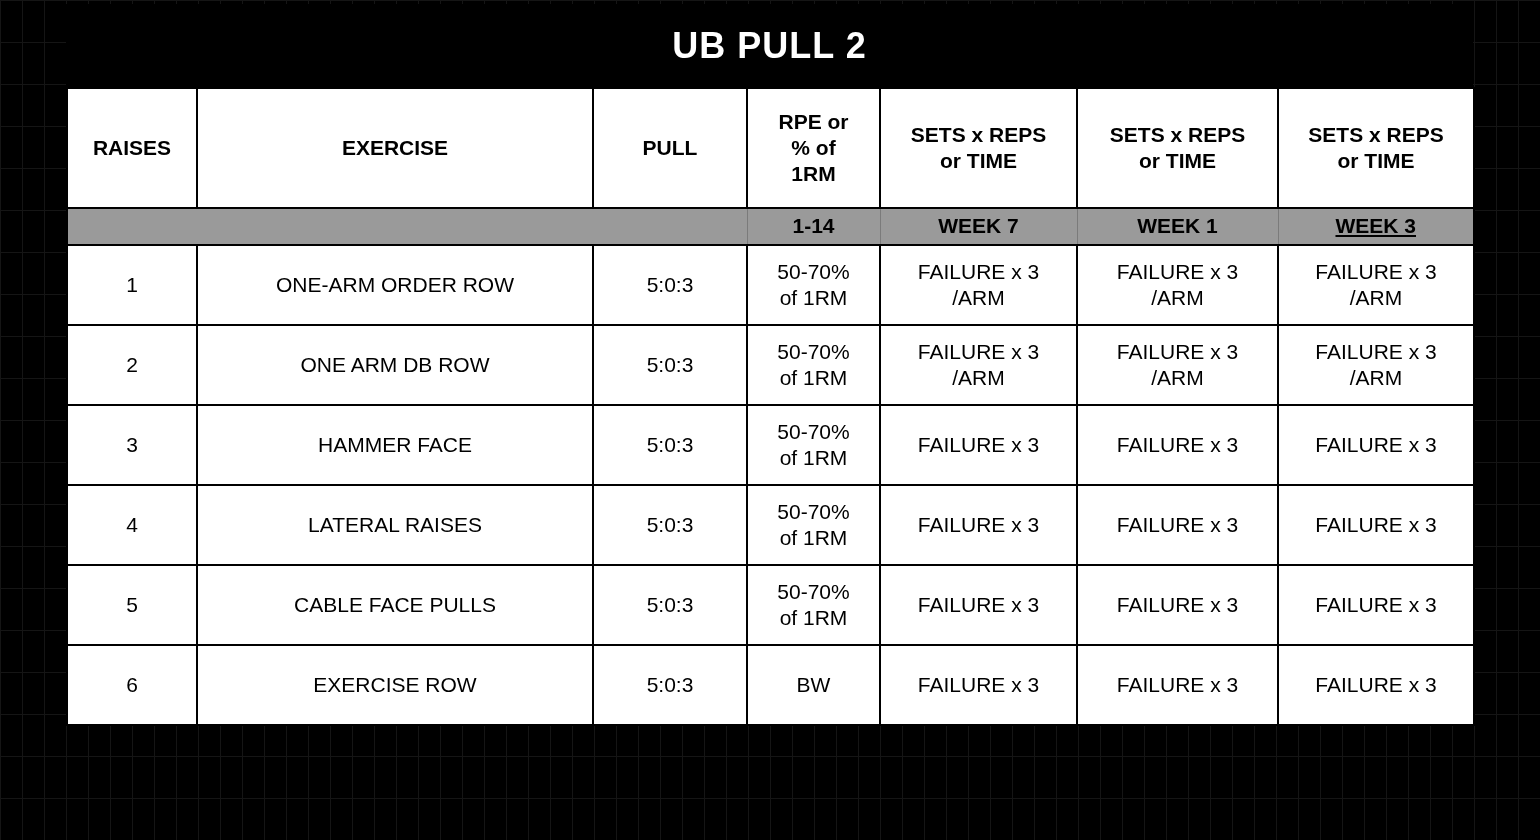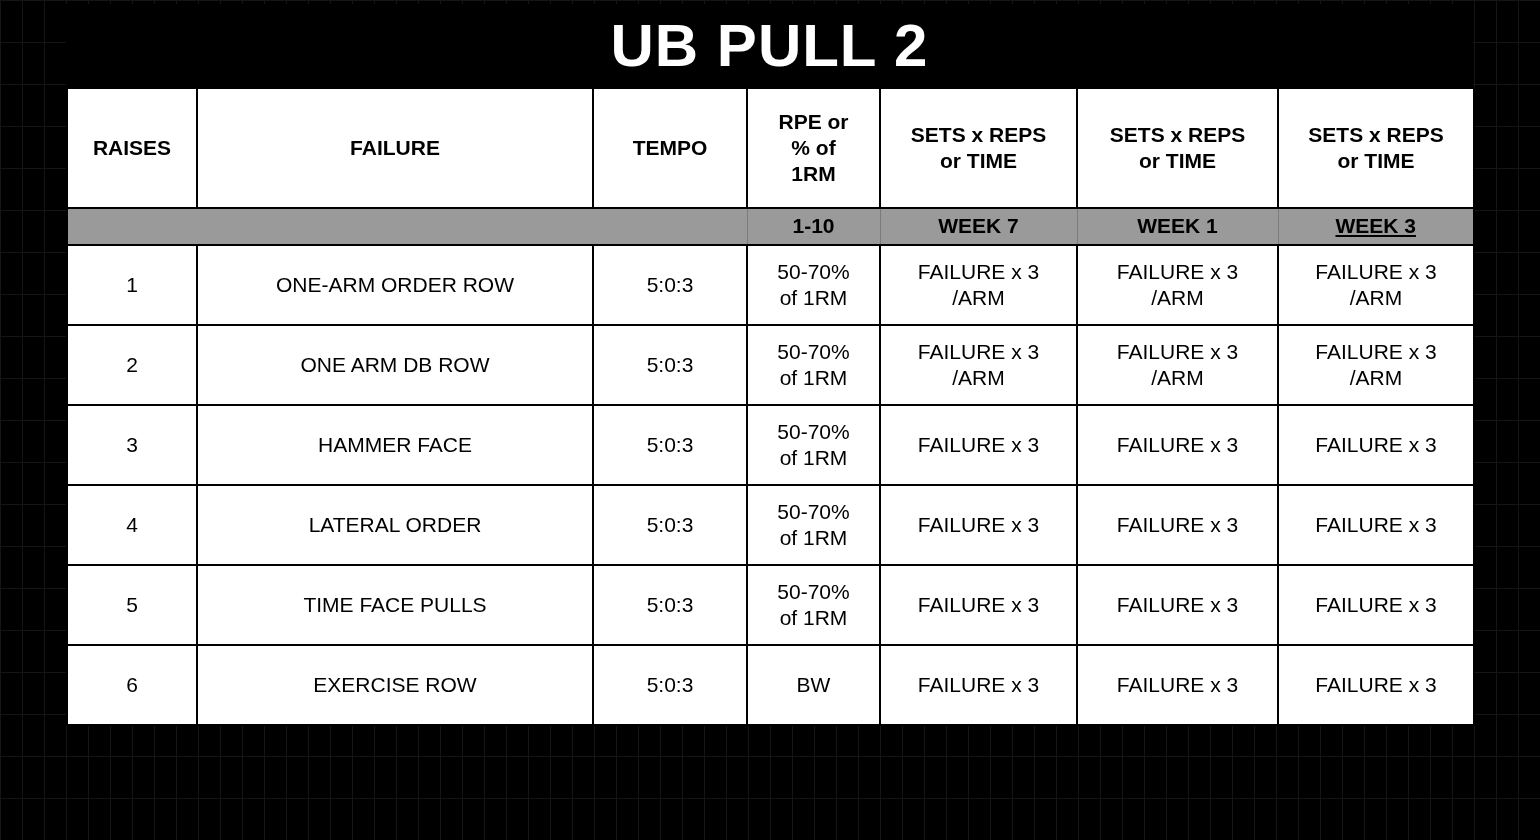--- a/index.html
+++ b/index.html
@@ -21,21 +21,21 @@
     background-image:
       linear-gradient(to right, var(--grid-line) 1px, transparent 1px),
       linear-gradient(to bottom, var(--grid-line) 1px, transparent 1px);
     background-size:22px 42px;
   }
   .title-bar{
     position:absolute;left:66px;top:4px;width:1407px;height:83px;
     background:var(--page-bg);
     color:var(--title-color);
     display:flex;align-items:center;justify-content:center;
-    font-size:60px;font-weight:bold;letter-spacing:1px;
+    font-size:36px;font-weight:bold;letter-spacing:1px;
   }
   table.workout{
     position:absolute;left:66px;top:87px;
     border-collapse:collapse;table-layout:fixed;
     background:var(--table-bg);
     color:var(--text-color);
   }
   table.workout th, table.workout td{
     border:2px solid var(--border);
     text-align:center;vertical-align:middle;
@@ -72,37 +72,37 @@
       <col style="width:396px">
       <col style="width:154px">
     <col style="width:133px">
       <col style="width:197px">
       <col style="width:201px">
       <col style="width:196px">
   </colgroup>
   <thead>
     <tr class="head">
       <th>RAISES</th>
-      <th>FAILURE</th>
-      <th>TEMPO</th>
+      <th>EXERCISE</th>
+      <th>PULL</th>
       <th>RPE or
 % of
 1RM</th>
       <th>SETS x REPS
 or TIME</th>
       <th>SETS x REPS
 or TIME</th>
       <th>SETS x REPS
 or TIME</th>
     </tr>
     <tr class="band">
       <td class="plain"></td>
       <td class="plain"></td>
       <td class="plain"></td>
-      <td>1-10</td>
+      <td>1-14</td>
       <td>WEEK 7</td>
       <td>WEEK 1</td>
       <td>WEEK 3</td>
     </tr>
   </thead>
   <tbody>
     <tr class="data">
       <td>1</td>
       <td>ONE-ARM ORDER ROW</td>
       <td>5:0:3</td>
@@ -133,31 +133,31 @@
       <td>HAMMER FACE</td>
       <td>5:0:3</td>
       <td>50-70%
 of 1RM</td>
       <td>FAILURE x 3</td>
       <td>FAILURE x 3</td>
       <td>FAILURE x 3</td>
     </tr>
     <tr class="data">
       <td>4</td>
-      <td>LATERAL ORDER</td>
+      <td>LATERAL RAISES</td>
       <td>5:0:3</td>
       <td>50-70%
 of 1RM</td>
       <td>FAILURE x 3</td>
       <td>FAILURE x 3</td>
       <td>FAILURE x 3</td>
     </tr>
     <tr class="data">
       <td>5</td>
-      <td>TIME FACE PULLS</td>
+      <td>CABLE FACE PULLS</td>
       <td>5:0:3</td>
       <td>50-70%
 of 1RM</td>
       <td>FAILURE x 3</td>
       <td>FAILURE x 3</td>
       <td>FAILURE x 3</td>
     </tr>
     <tr class="data">
       <td>6</td>
       <td>EXERCISE ROW</td>

